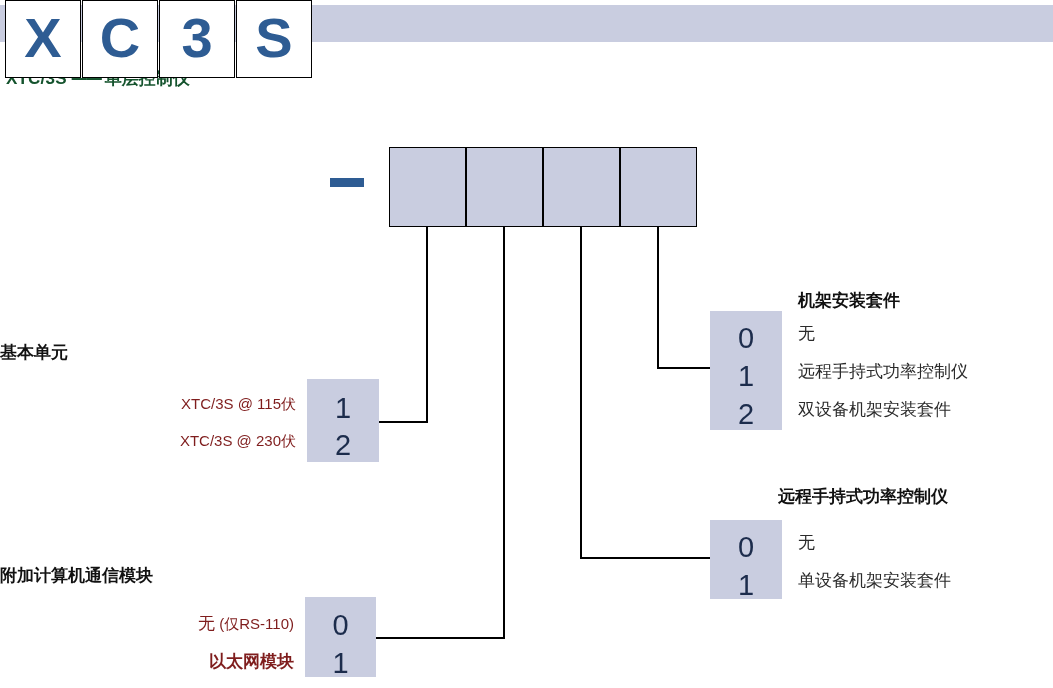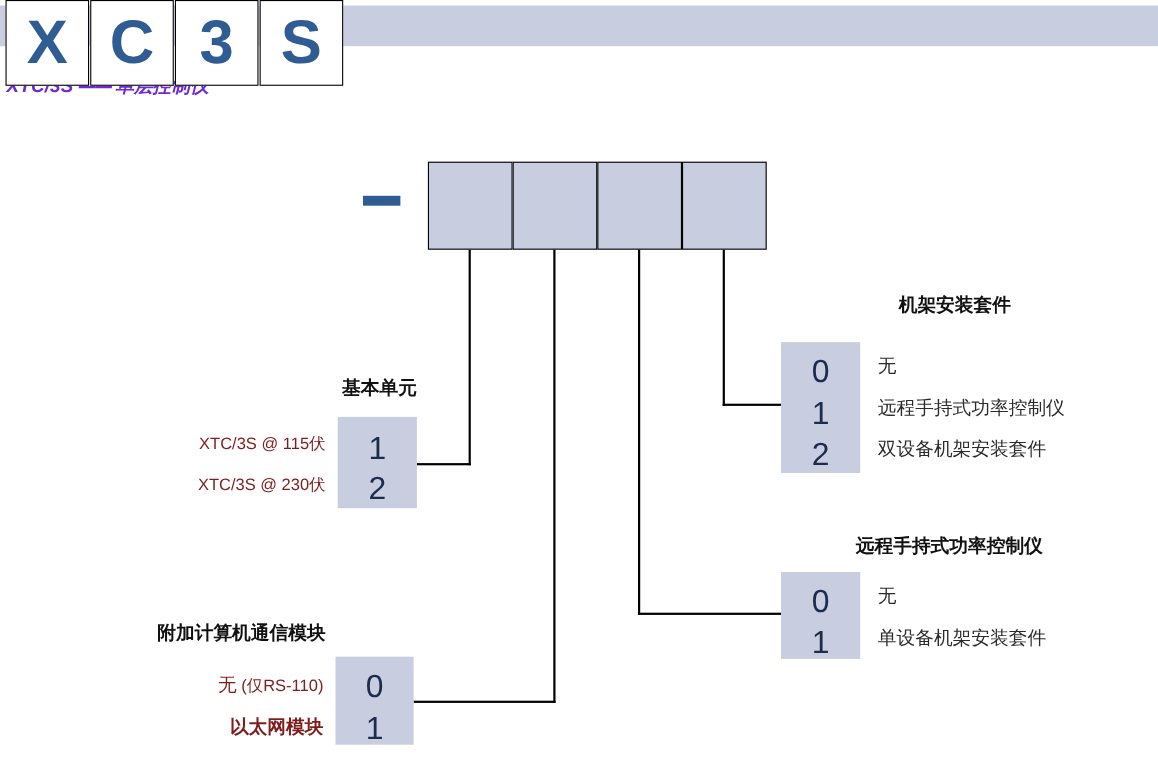--- a/index.html
+++ b/index.html
@@ -41,23 +41,22 @@
   }
 
   
   .subtitle {
     position: absolute;
     left: 6px;
     top: 67px;
     font-family: "DejaVu Serif", "Liberation Serif", serif;
     font-weight: bold;
     font-size: 17px;
-    color: #6d28d9;
-    white-space: nowrap;
-    font-style: italic;
+    color: #14532d;
+    white-space: nowrap;
   }
   .subtitle .model {
     font-family: "Liberation Sans", "DejaVu Sans", sans-serif;
     font-weight: bold;
     font-size: 17px;
     letter-spacing: .2px;
   }
   .subtitle .dash {
     letter-spacing: -2px;
     padding: 0 4px;
@@ -128,21 +127,21 @@
 
   
   .sec-title {
     position: absolute;
     font-family: "DejaVu Serif", "Liberation Serif", serif;
     font-weight: bold;
     font-size: 17px;
     color: #111111;
     white-space: nowrap;
   }
-  .sec-title.right-al { text-align: right; }
+  .sec-title.right-al { }
 
   .desc {
     position: absolute;
     font-family: "DejaVu Serif", "Liberation Serif", serif;
     font-size: 17px;
     color: #2b2b2b;
     white-space: nowrap;
     line-height: 1;
   }
   .lab {
@@ -216,21 +215,21 @@
   <div class="sec-title right-al" style="left:0px; top:564px; width:296px;">附加计算机通信模块</div>
 
   <div class="lab" style="left:0px; top:615px; width:294px;"><span class="cn">无</span><span> (仅RS-110)</span></div>
   <div class="lab" style="left:0px; top:653px; width:294px;font-weight:bold;"><span class="cn">以太网模块</span></div>
 
   <div class="chip" style="left:305px; top:597px; width:71px; height:80px;">
     <span class="digit" style="top:14px;">0</span>
     <span class="digit" style="top:52px;">1</span>
   </div>
 
-  <div class="sec-title" style="left:798px; top:266px;margin-left:19px;">机架安装套件</div>
+  <div class="sec-title" style="left:798px; top:289px;">机架安装套件</div>
 
   <div class="chip" style="left:710px; top:311px; width:72px; height:119px;">
     <span class="digit" style="top:13px;">0</span>
     <span class="digit" style="top:51px;">1</span>
     <span class="digit" style="top:89px;">2</span>
   </div>
 
   <div class="desc" style="left:798px; top:325px;">无</div>
   <div class="desc" style="left:798px; top:363px;">远程手持式功率控制仪</div>
   <div class="desc" style="left:798px; top:401px;">双设备机架安装套件</div>

